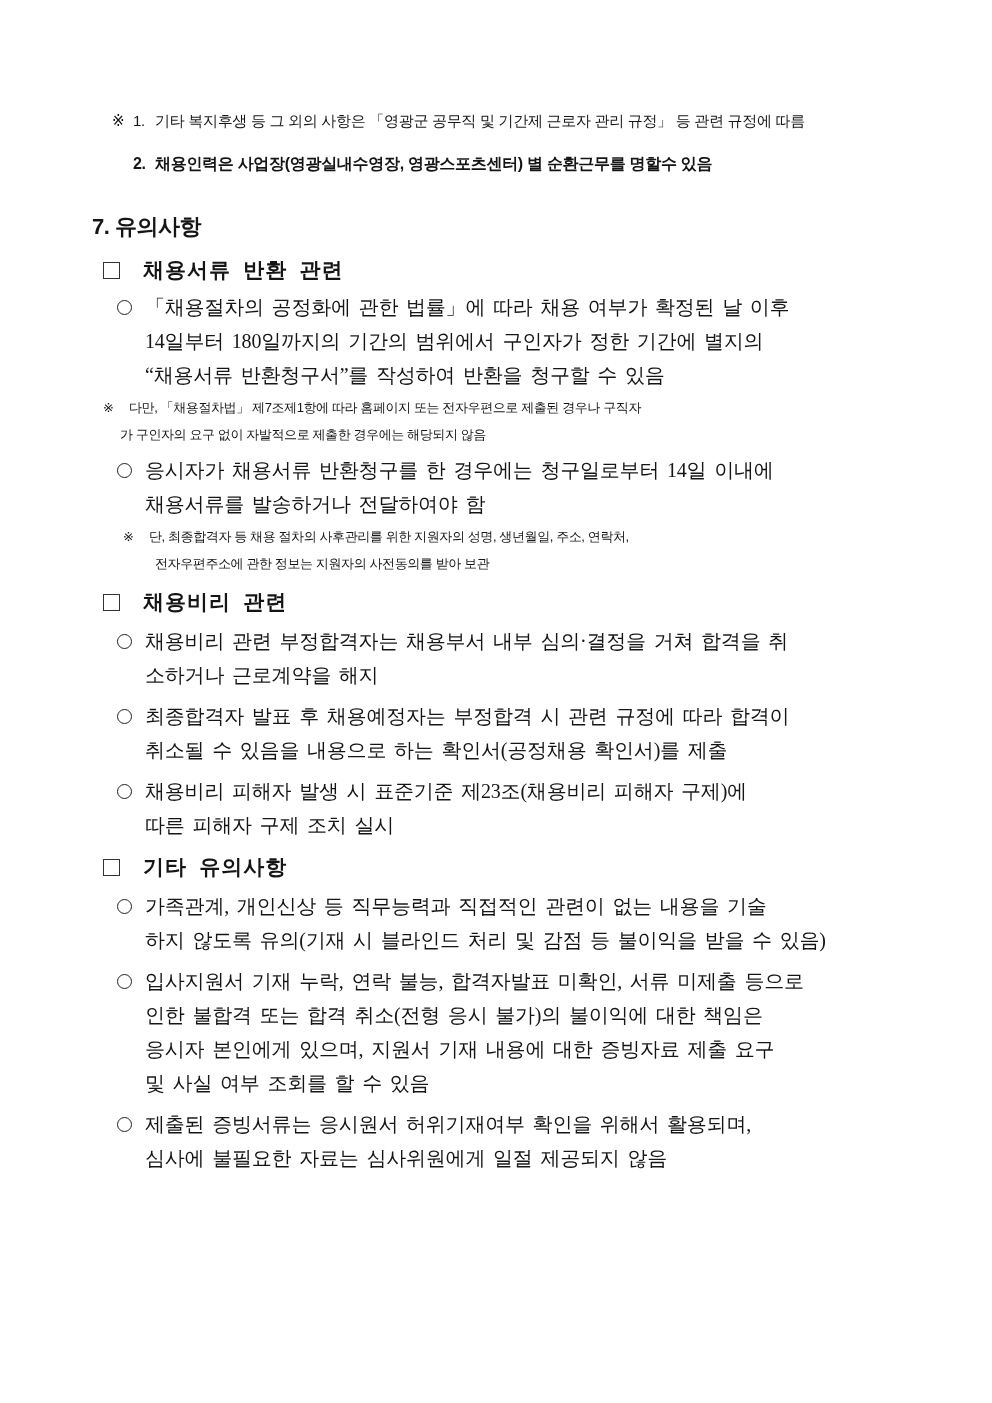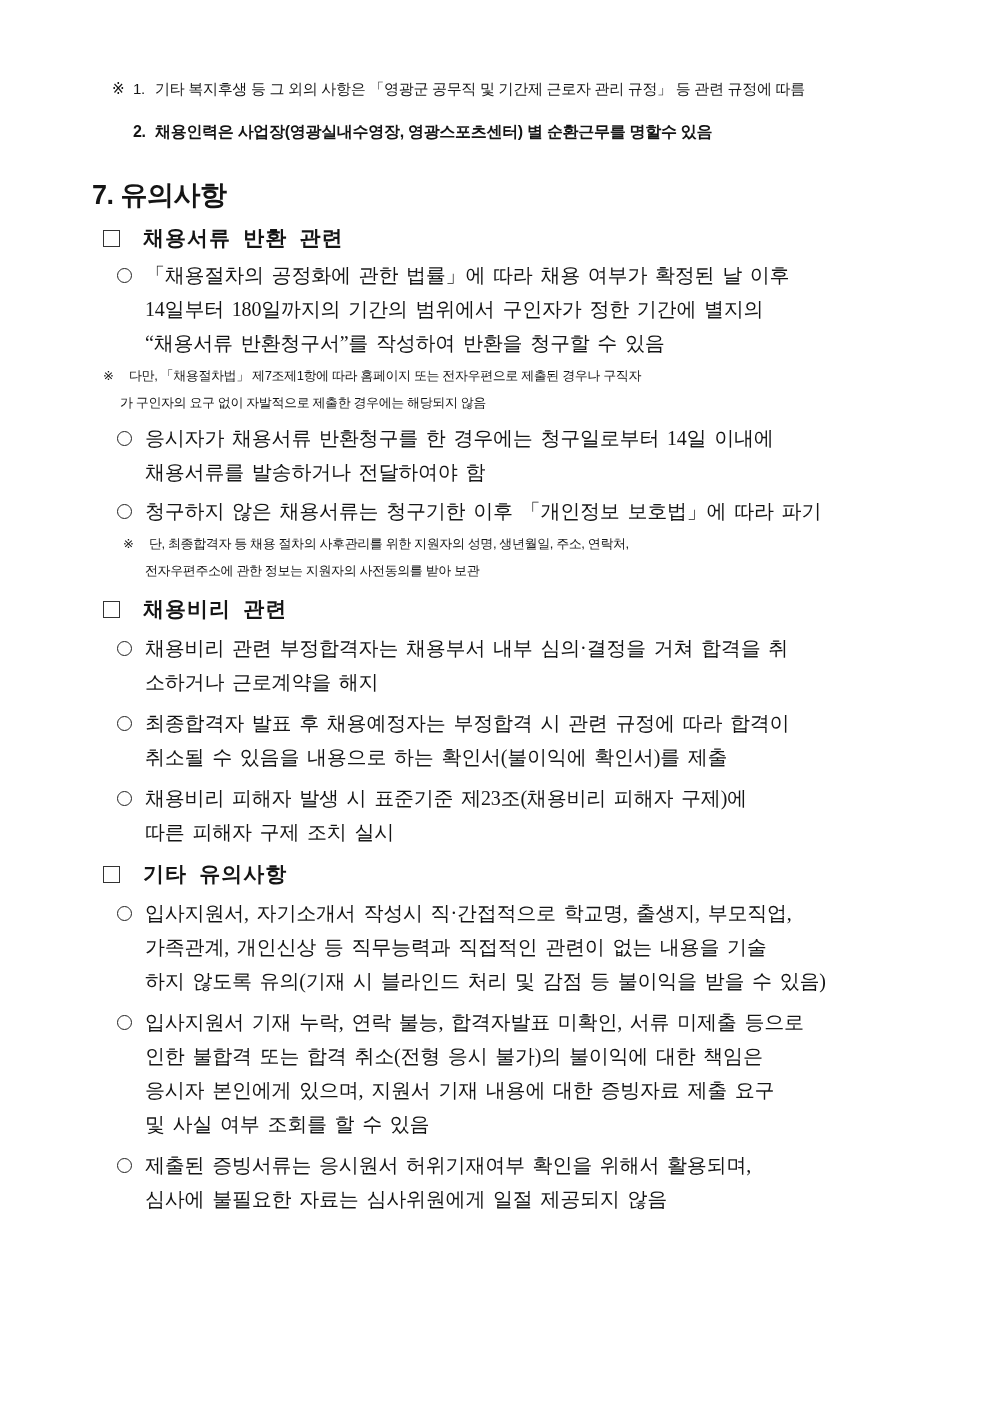--- a/index.html
+++ b/index.html
@@ -3,33 +3,33 @@
 <meta charset="utf-8">
 <style>
   html,body{margin:0;padding:0;}
   body{
     width:992px;height:1403px;background:#ffffff;color:#151515;
     font-family:"Liberation Serif","DejaVu Serif",serif;
     overflow:hidden;position:relative;
   }
   .page{
     box-sizing:border-box;width:832px;height:1403px;
-    padding:76px 86px 0 85px;overflow:hidden;
+    padding:108px 86px 0 85px;overflow:hidden;
   }
   
   .top-notes{font-family:"Liberation Sans","DejaVu Sans",sans-serif;}
   .tnote{white-space:nowrap;line-height:26px;font-size:15px;letter-spacing:-0.3px;}
   .tnote .tmark{display:inline-block;width:21px;}
   .tnote .tnum{display:inline-block;width:22px;}
   .tnote1{margin-left:27px;}
   .tnote2{margin-left:48px;margin-top:17px;font-weight:bold;font-size:16px;}
   
   .heading{
     font-family:"Liberation Sans","DejaVu Sans",sans-serif;
-    font-weight:bold;font-size:27px;line-height:32px;
+    font-weight:bold;font-size:22px;line-height:32px;
     margin:34px 0 0 7px;letter-spacing:-0.5px;
   }
   
   .sec-title{
     position:relative;margin:10px 0 0 18px;padding-left:40px;
     font-weight:bold;font-size:21px;line-height:30px;
     letter-spacing:1px;word-spacing:6px;white-space:nowrap;
   }
   .sq{
     position:absolute;left:0;top:7px;width:15px;height:15px;
@@ -51,21 +51,21 @@
   
   .subnote{
     font-family:"Liberation Sans","DejaVu Sans",sans-serif;
     font-size:13px;line-height:27px;letter-spacing:-0.4px;
     margin:2px 0 0 18px;
   }
   .subnote .nline{white-space:nowrap;}
   .subnote .nmark{display:inline-block;width:26px;}
   .subnote .nl2{margin-left:17px;}
   .subnote.indent2{margin-left:38px;}
-  .subnote.indent2 .nl2{margin-left:22px;}
+  .subnote.indent2 .nl2{margin-left:32px;}
 </style>
 </head>
 <body>
 
 <div class="page">
 
   <div class="top-notes">
     <div class="tnote tnote1"><span class="tmark">※</span><span class="tnum">1.</span><span>기타 복지후생 등 그 외의 사항은 「영광군 공무직 및 기간제 근로자 관리 규정」 등 관련 규정에 따름</span></div>
     <div class="tnote tnote2"><span class="tnum">2.</span><span>채용인력은 사업장(영광실내수영장, 영광스포츠센터) 별 순환근무를 명할수 있음</span></div>
   </div>
@@ -86,59 +86,54 @@
       <div class="nline"><span class="nmark">※</span><span>다만, 「채용절차법」 제7조제1항에 따라 홈페이지 또는 전자우편으로 제출된 경우나 구직자</span></div>
       <div class="nline nl2">가 구인자의 요구 없이 자발적으로 제출한 경우에는 해당되지 않음</div>
     </div>
 
     <div class="item">
       <span class="circ"></span>
       <div class="iline j">응시자가 채용서류 반환청구를 한 경우에는 청구일로부터 14일 이내에</div>
       <div class="iline">채용서류를 발송하거나 전달하여야 함</div>
     </div>
 
-    <div class="item">
-      <span class="circ"></span>
-      <div class="iline">청구하지 않은 채용서류는 청구기한 이후 「개인정보 보호법」에 따라 파기</div>
-    </div>
 
     <div class="subnote indent2">
       <div class="nline"><span class="nmark">※</span><span>단, 최종합격자 등 채용 절차의 사후관리를 위한 지원자의 성명, 생년월일, 주소, 연락처,</span></div>
       <div class="nline nl2">전자우편주소에 관한 정보는 지원자의 사전동의를 받아 보관</div>
     </div>
   </div>
 
   <div class="section s2">
     <div class="sec-title"><span class="sq"></span><span>채용비리 관련</span></div>
 
     <div class="item">
       <span class="circ"></span>
       <div class="iline j">채용비리 관련 부정합격자는 채용부서 내부 심의·결정을 거쳐 합격을 취</div>
       <div class="iline">소하거나 근로계약을 해지</div>
     </div>
 
     <div class="item">
       <span class="circ"></span>
       <div class="iline j">최종합격자 발표 후 채용예정자는 부정합격 시 관련 규정에 따라 합격이</div>
-      <div class="iline">취소될 수 있음을 내용으로 하는 확인서(불이익에 확인서)를 제출</div>
+      <div class="iline">취소될 수 있음을 내용으로 하는 확인서(공정채용 확인서)를 제출</div>
     </div>
 
     <div class="item">
       <span class="circ"></span>
       <div class="iline j">채용비리 피해자 발생 시 표준기준 제23조(채용비리 피해자 구제)에</div>
       <div class="iline">따른 피해자 구제 조치 실시</div>
     </div>
   </div>
 
   <div class="section s3">
     <div class="sec-title"><span class="sq"></span><span>기타 유의사항</span></div>
 
     <div class="item">
       <span class="circ"></span>
-      <div class="iline j">입사지원서, 자기소개서 작성시 직·간접적으로 학교명, 출생지, 부모직업,</div>
       <div class="iline j">가족관계, 개인신상 등 직무능력과 직접적인 관련이 없는 내용을 기술</div>
       <div class="iline j">하지 않도록 유의(기재 시 블라인드 처리 및 감점 등 불이익을 받을 수 있음)</div>
     </div>
 
     <div class="item">
       <span class="circ"></span>
       <div class="iline j">입사지원서 기재 누락, 연락 불능, 합격자발표 미확인, 서류 미제출 등으로</div>
       <div class="iline j">인한 불합격 또는 합격 취소(전형 응시 불가)의 불이익에 대한 책임은</div>
       <div class="iline j">응시자 본인에게 있으며, 지원서 기재 내용에 대한 증빙자료 제출 요구</div>
       <div class="iline">및 사실 여부 조회를 할 수 있음</div>

